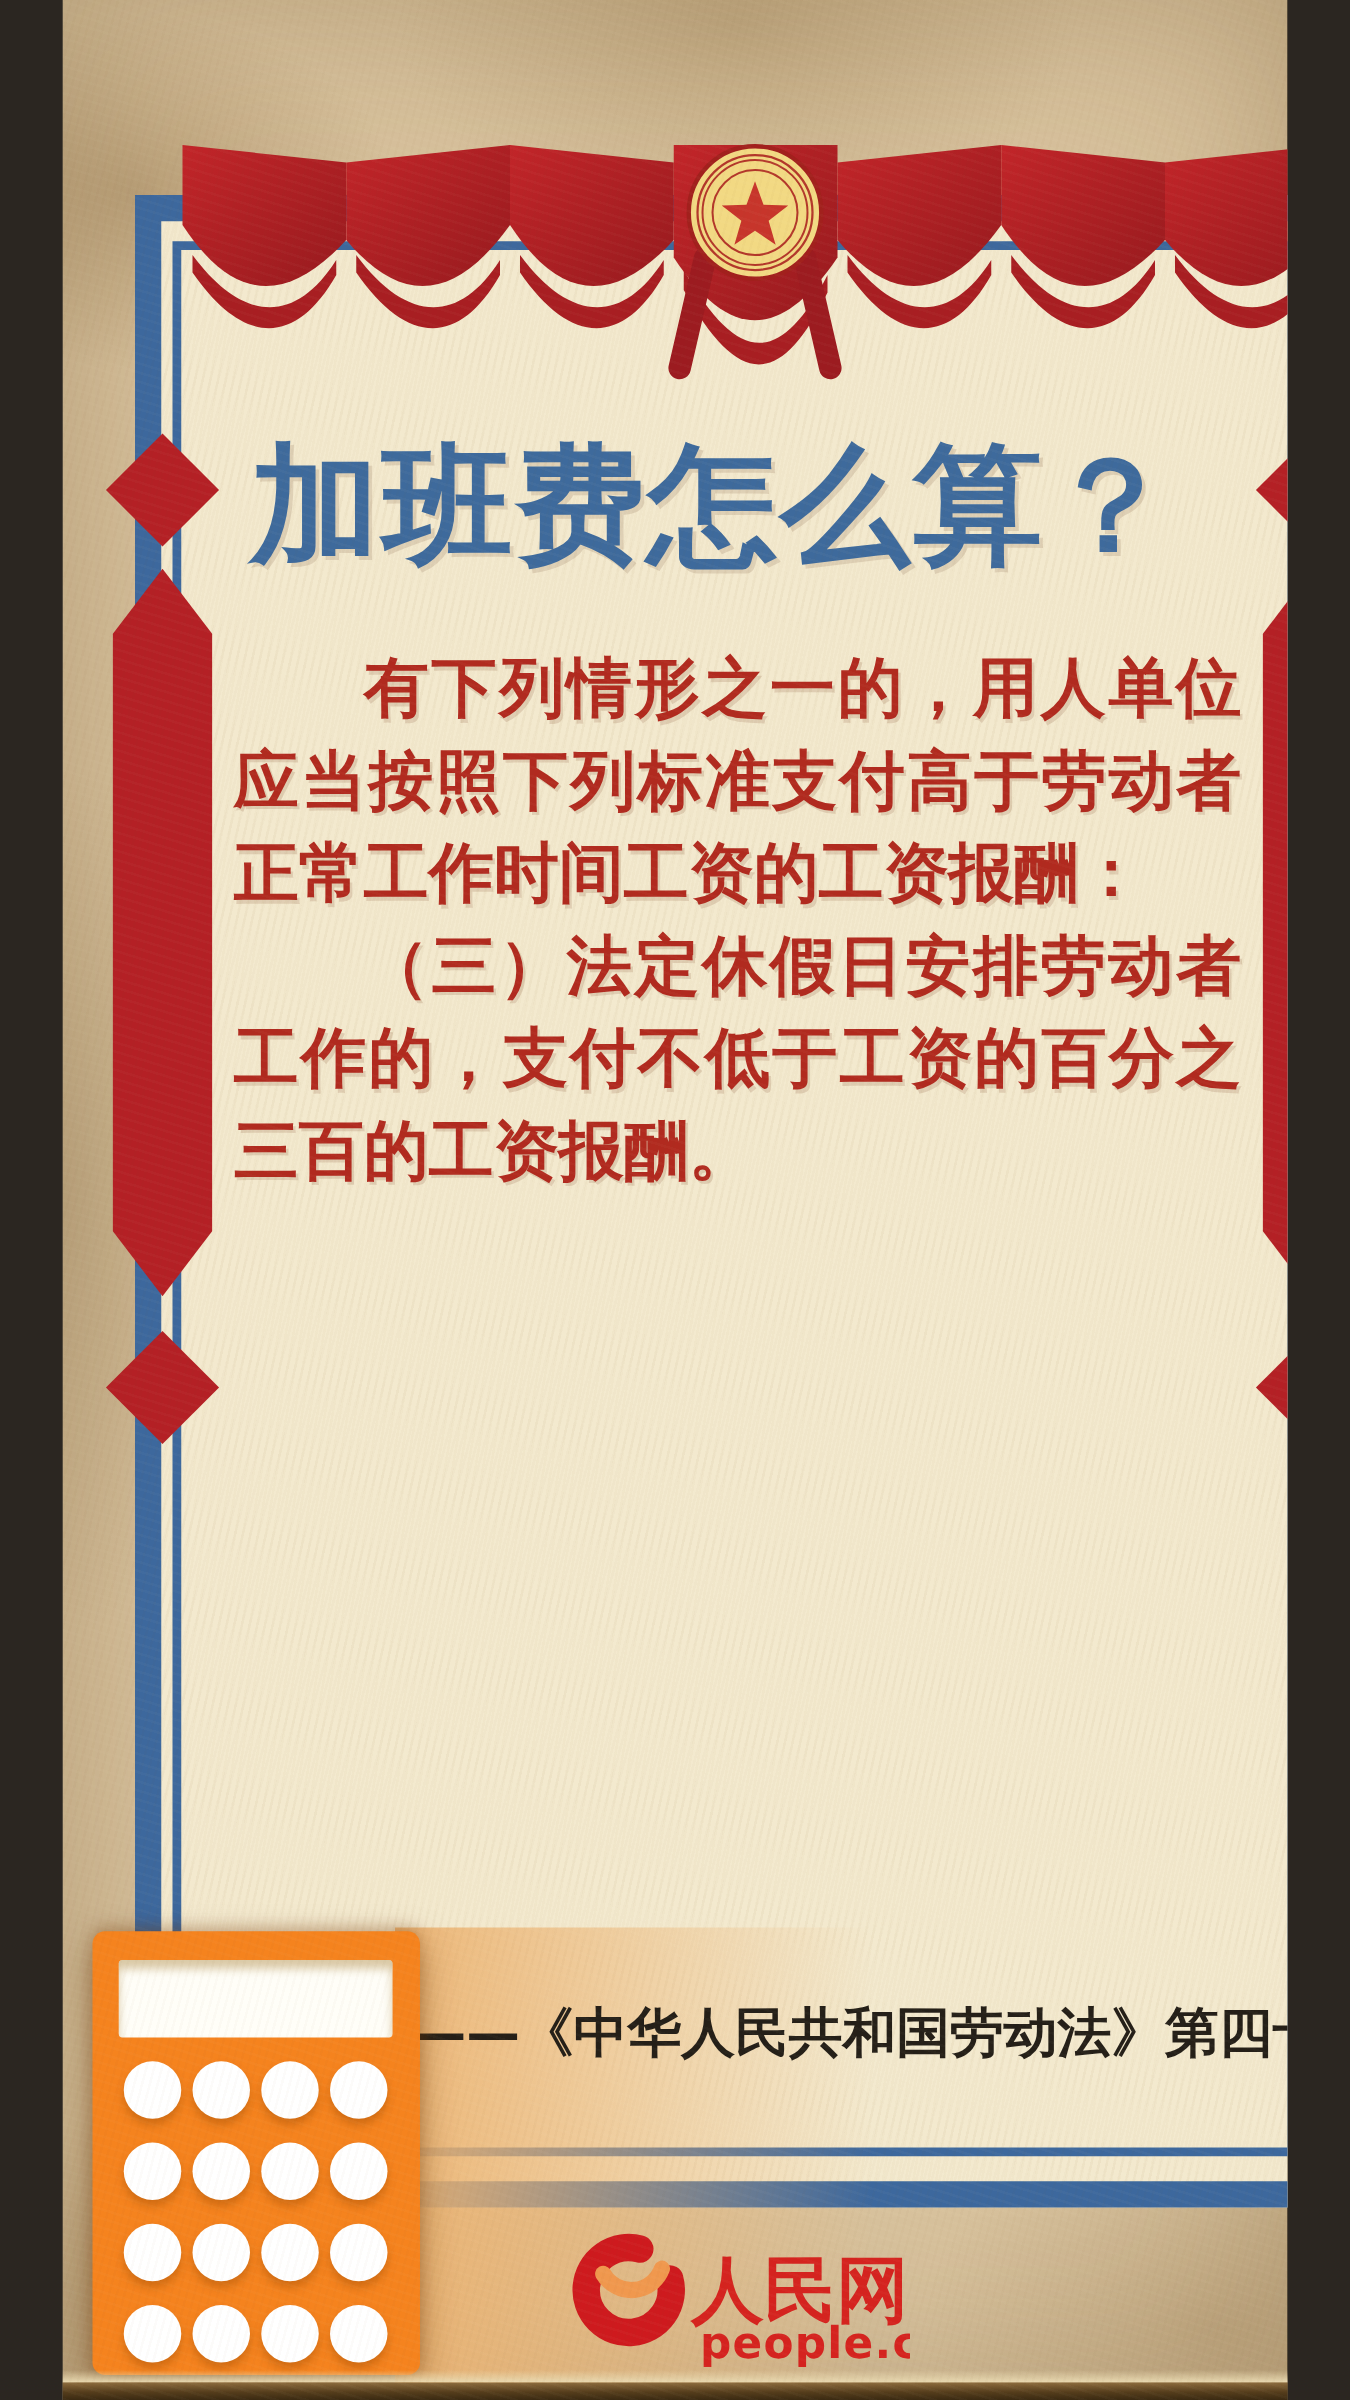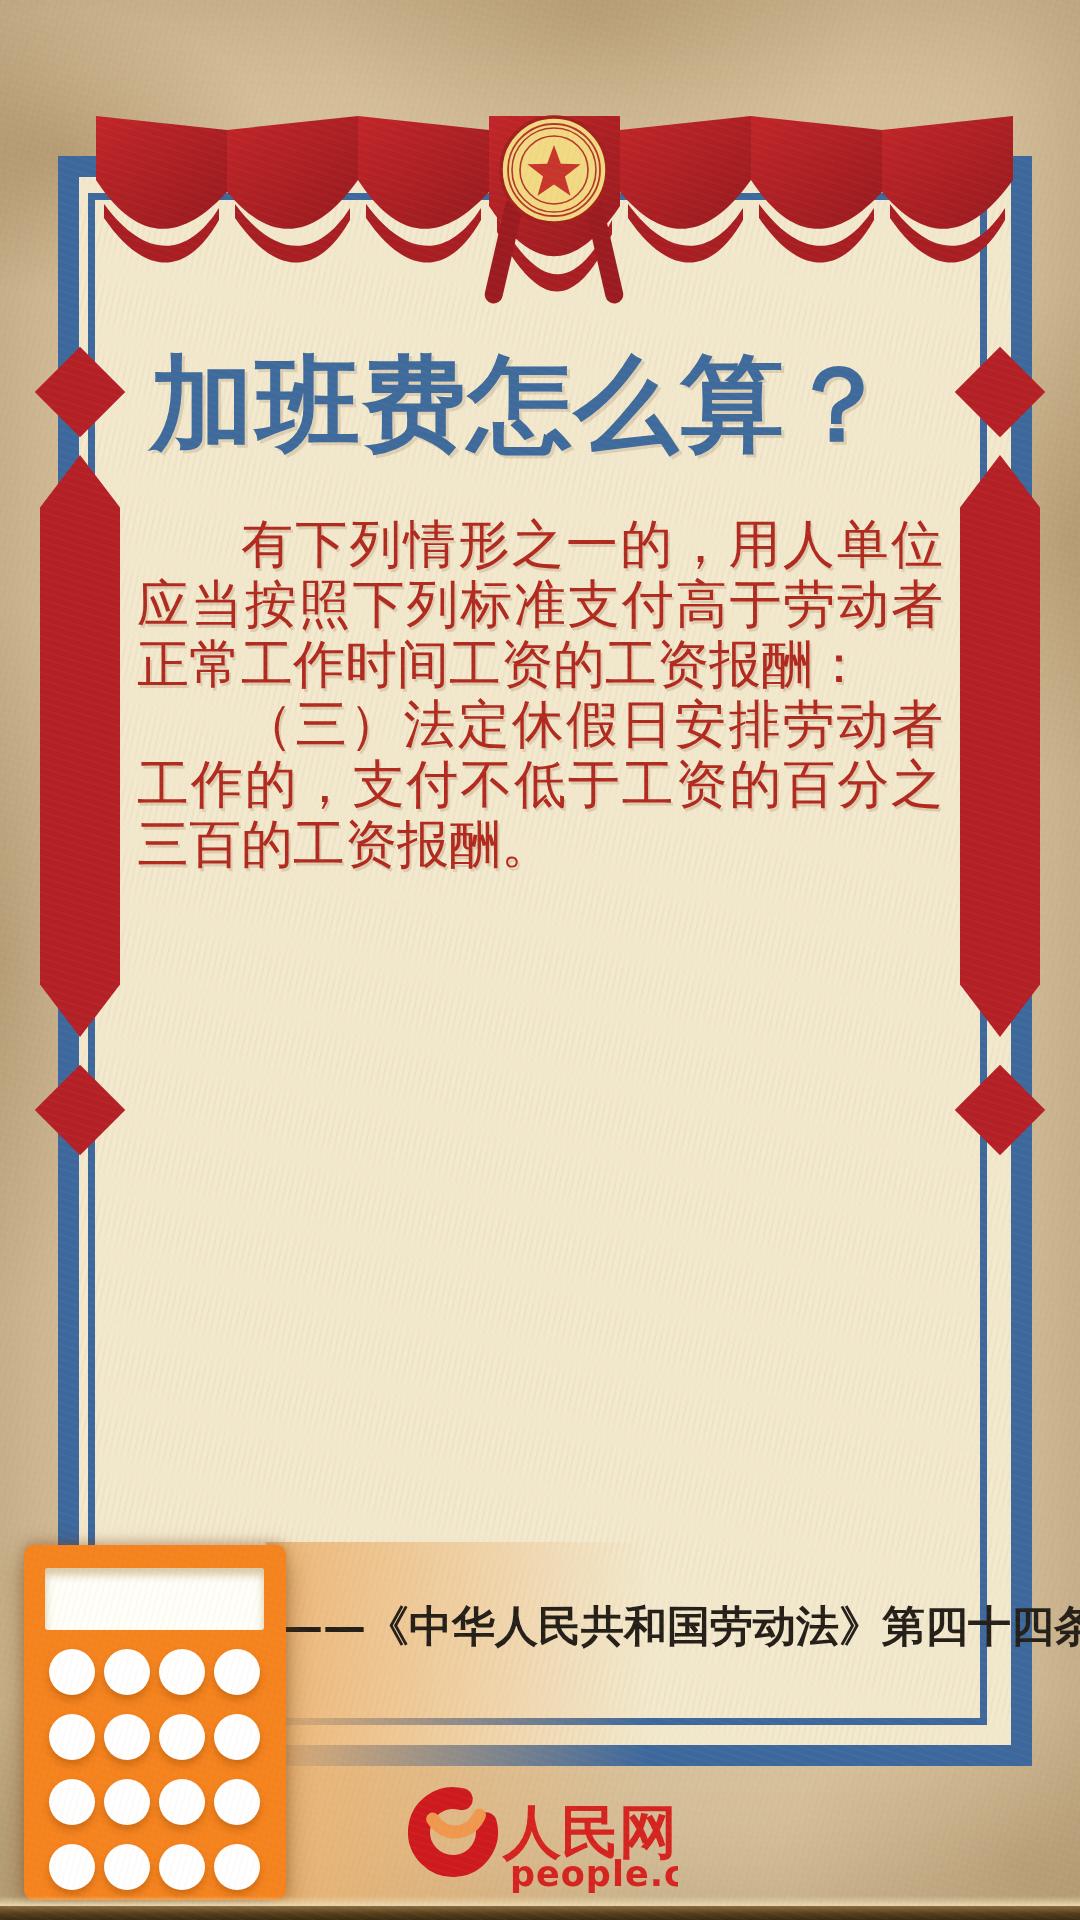--- a/index.html
+++ b/index.html
@@ -1,17 +1,17 @@
 <!DOCTYPE html>
 <html><head>
 <meta charset="utf-8">
 <style>
   html,body{margin:0;padding:0;background:#2b2621;}
   .poster{
-    position:relative;width:1080px;height:1920px;margin:0 auto;
+    position:relative;width:980px;height:1920px;margin:0 auto;
     overflow:hidden;font-family:"Liberation Sans",sans-serif;
   }
   
   .bg{
     position:absolute;inset:0;background-color:#d7c19c;
     background-image:
       radial-gradient(ellipse 320px 220px at 6% 8%, rgba(125,90,45,.30), transparent 65%),
       radial-gradient(ellipse 260px 380px at 99% 28%, rgba(125,90,45,.22), transparent 65%),
       radial-gradient(ellipse 420px 260px at 55% 1%, rgba(120,88,40,.20), transparent 65%),
       radial-gradient(ellipse 320px 240px at 8% 96%, rgba(115,82,38,.24), transparent 65%),
@@ -50,21 +50,21 @@
   
   .bunting{position:absolute;left:0;top:0;}
   
   .title{
     position:absolute;left:150px;top:336px;margin:0;
     font-size:104px;font-weight:900;letter-spacing:2px;color:#3e6a9c;
     text-shadow:3px 3px 0 rgba(110,70,40,.15);white-space:nowrap;
   }
   .law-text{
     position:absolute;left:137px;top:514px;width:806px;
-    font-size:52px;line-height:60px;font-weight:400;color:#b12a1f;
+    font-size:52px;line-height:74px;font-weight:700;color:#b12a1f;
     text-align:justify;word-break:break-all;
     text-shadow:2px 3px 0 rgba(120,60,30,.16);
   }
   .law-text p{margin:0;text-indent:2em;}
   .citation{
     position:absolute;left:280px;top:1598px;width:720px;
     font-family:"DejaVu Serif",serif;font-weight:600;
     font-size:43px;color:#241f18;text-align:center;white-space:nowrap;
   }
   

